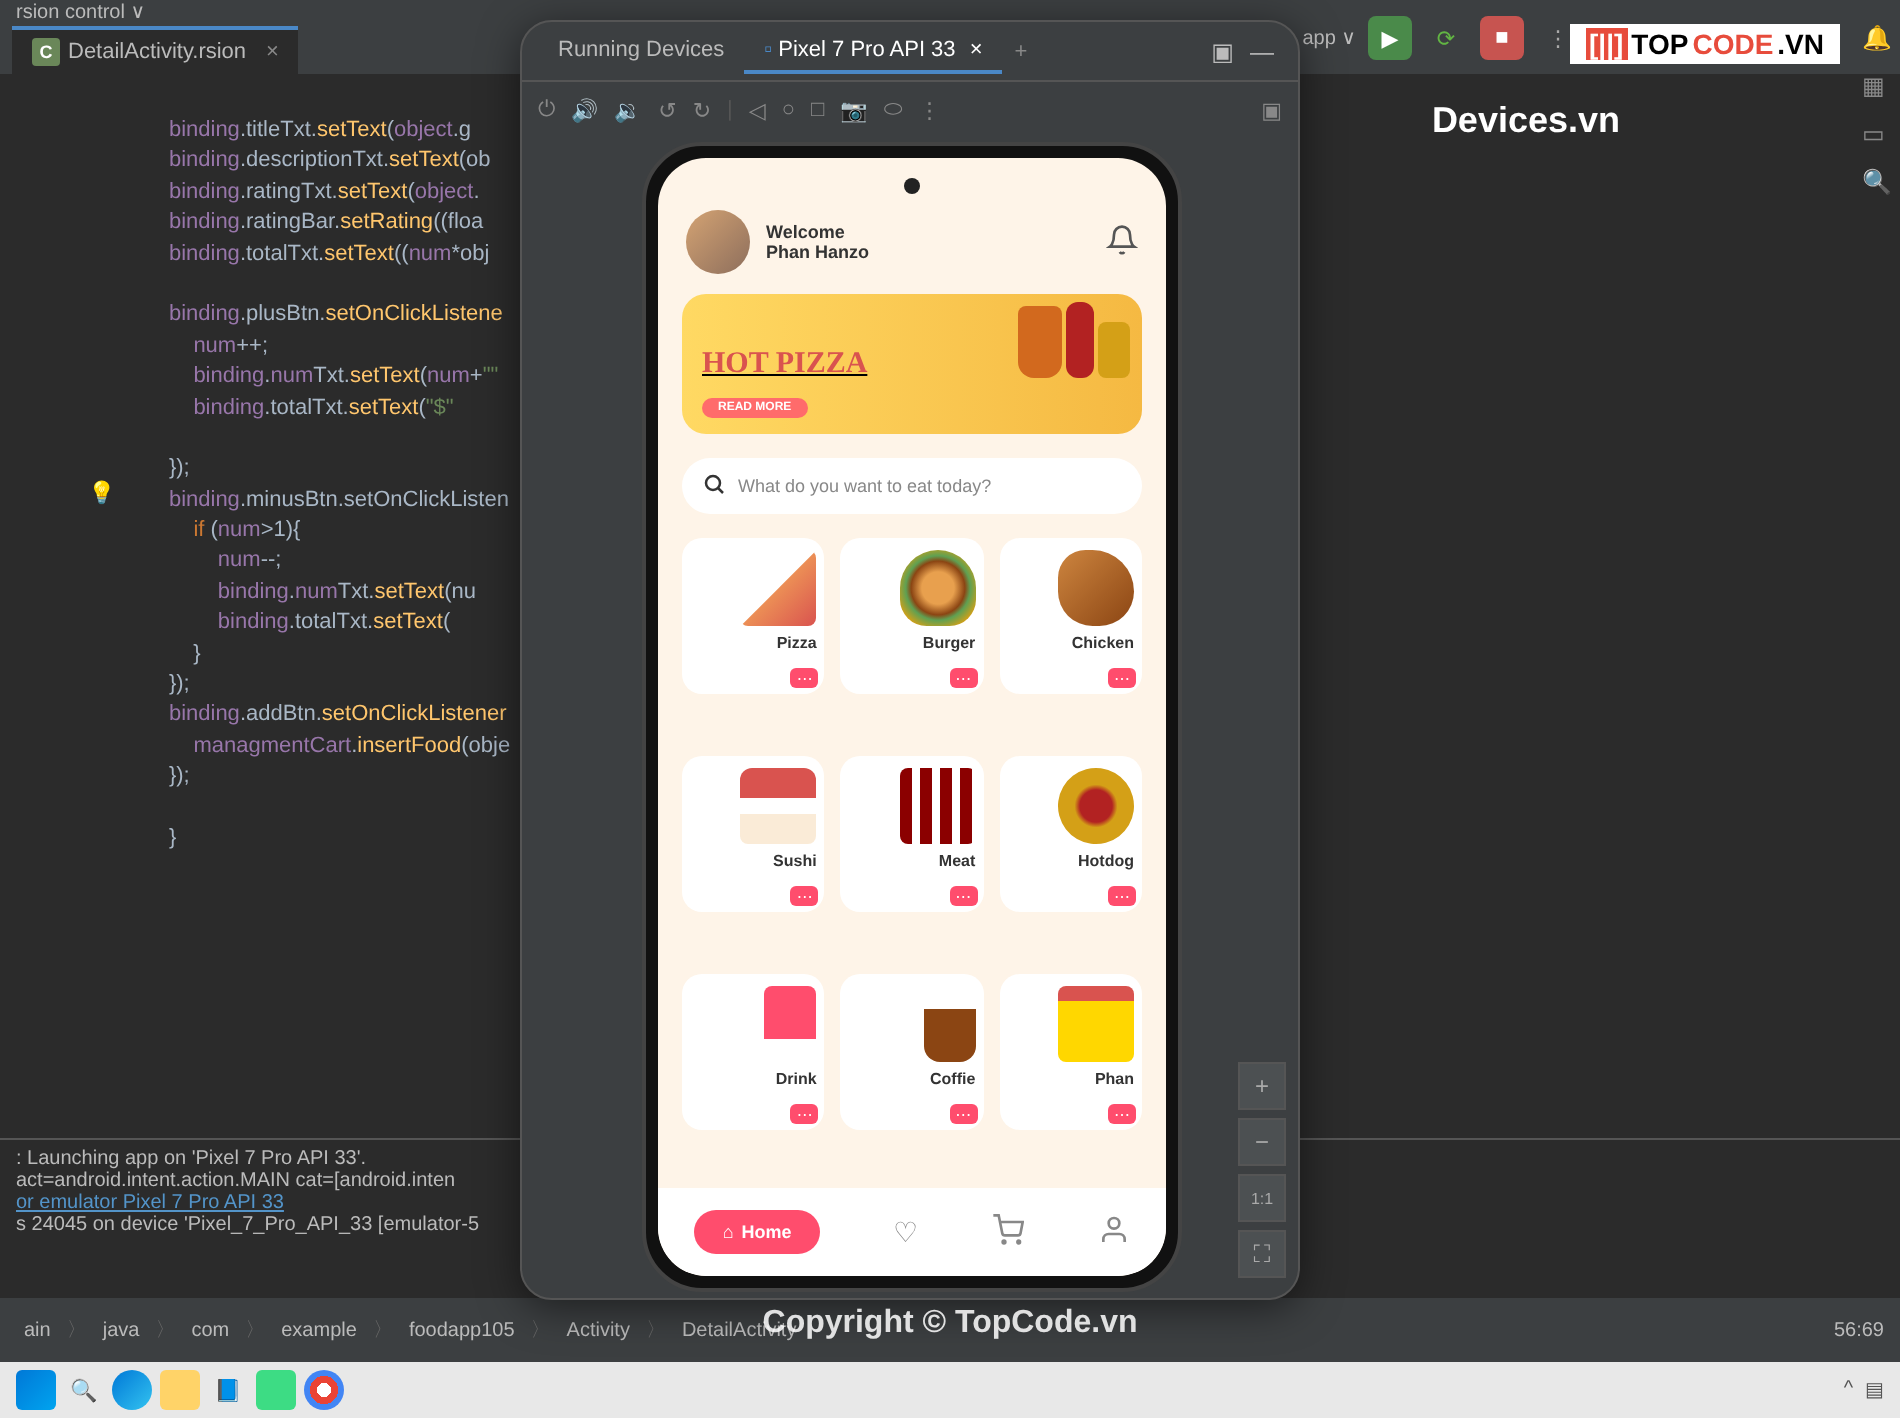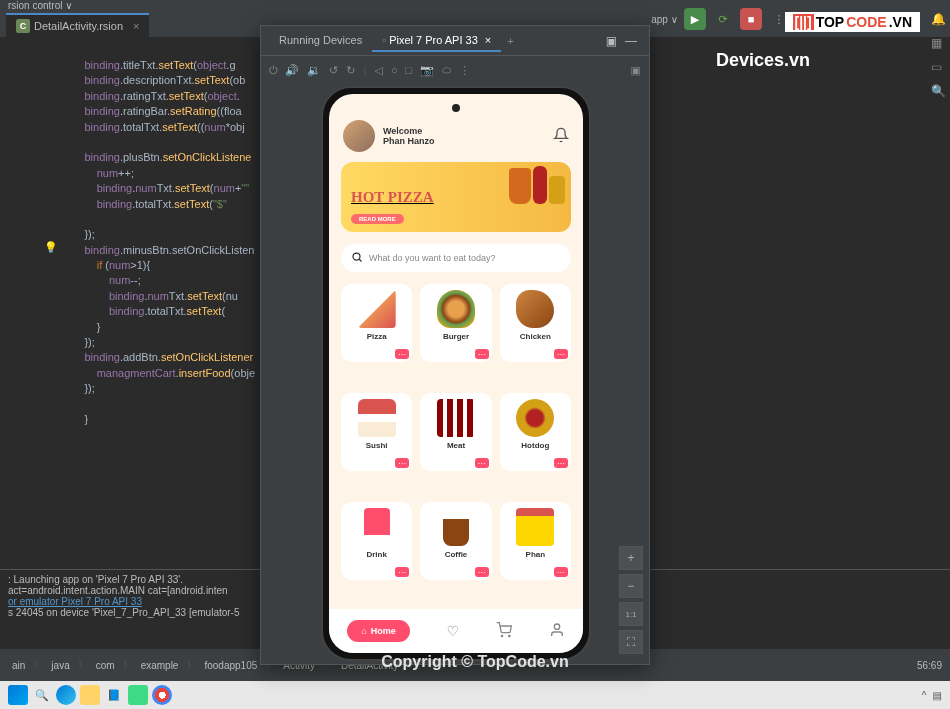--- a/index.html
+++ b/index.html
@@ -22,21 +22,21 @@
 
 .editor { position: absolute; top: 50px; left: 0; right: 0; bottom: 50px; background: #2b2b2b; font-family: 'Consolas', monospace; font-size: 11px; color: #a9b7c6; padding: 8px 20px 8px 60px; line-height: 1.4; overflow: hidden; }
 .editor .line { white-space: pre; }
 .kw-purple { color: #cc7832; }
 .kw-yellow { color: #ffc66d; }
 .kw-field { color: #9876aa; }
 .kw-str { color: #6a8759; }
 .lightbulb { position: absolute; left: 44px; top: 190px; color: #d9a343; font-size: 11px; }
 
 
-.devices-panel { position: absolute; top: 25px; left: 260px; width: 390px; height: 640px; background: #3c3f41; border: 1px solid #555; border-radius: 0; z-index: 10; box-shadow: 0 4px 20px rgba(0,0,0,0.5); }
+.devices-panel { position: absolute; top: 10px; left: 260px; width: 390px; height: 640px; background: #3c3f41; border: 1px solid #555; border-radius: 16px; z-index: 10; box-shadow: 0 4px 20px rgba(0,0,0,0.5); }
 .devices-header { height: 30px; display: flex; align-items: center; padding: 0 8px; font-size: 11px; color: #bbb; border-bottom: 1px solid #555; }
 .devices-header .dtab { padding: 4px 10px; border-bottom: 2px solid transparent; }
 .devices-header .dtab.active { border-bottom: 2px solid #4a88c7; color: #fff; }
 .devices-header .spacer { flex: 1; }
 .devices-header .winbtn { padding: 0 4px; font-size: 12px; }
 .devices-toolbar { height: 28px; display: flex; align-items: center; padding: 0 8px; gap: 8px; color: #888; font-size: 11px; }
 
 
 .phone { position: absolute; top: 60px; left: 60px; width: 270px; height: 575px; background: #111; border-radius: 30px; padding: 6px; border: 2px solid #444; }
 .phone-screen { width: 100%; height: 100%; background: #fef4e8; border-radius: 24px; overflow: hidden; position: relative; display: flex; flex-direction: column; }
@@ -53,21 +53,21 @@
 .banner-btn { position: absolute; bottom: 8px; left: 10px; background: #ff6b6b; color: #fff; font-size: 6px; padding: 2px 8px; border-radius: 8px; font-weight: bold; }
 .banner-food { position: absolute; right: 6px; top: 4px; display: flex; gap: 2px; align-items: flex-end; }
 .banner-cup { width: 22px; height: 36px; background: #d2691e; border-radius: 4px 4px 8px 8px; }
 .banner-bottle { width: 14px; height: 38px; background: #b22222; border-radius: 6px; }
 .banner-jar { width: 16px; height: 28px; background: #d4a017; border-radius: 4px; }
 
 .searchbar { margin: 6px 12px; background: #fff; border-radius: 16px; height: 28px; display: flex; align-items: center; padding: 0 10px; font-size: 9px; color: #888; gap: 6px; }
 .search-icon { font-size: 11px; color: #555; }
 
 .categories { flex: 1; padding: 6px 12px; display: grid; grid-template-columns: repeat(3, 1fr); gap: 8px; overflow: hidden; }
-.cat-card { background: #fff; border-radius: 10px; padding: 6px 4px 4px; display: flex; flex-direction: column; align-items: center; position: relative; height: 78px; }
+.cat-card { background: #fff; border-radius: 10px; padding: 6px 4px 4px; display: flex; flex-direction: column; align-items: flex-end; position: relative; height: 78px; }
 .cat-img { width: 38px; height: 38px; border-radius: 4px; }
 .cat-label { font-size: 8px; font-weight: 700; color: #333; margin-top: 4px; }
 .cat-dots { position: absolute; bottom: 3px; right: 3px; background: #ff4d6d; color: #fff; font-size: 8px; width: 14px; height: 10px; border-radius: 3px; display: flex; align-items: center; justify-content: center; }
 
 .cat-pizza { background: linear-gradient(135deg,#ffcc5c,#d9534f); clip-path: polygon(0 100%, 100% 0, 100% 100%); }
 .cat-burger { background: radial-gradient(#e8a04e 30%,#8b4513 50%,#5fa052 60%,#d4a017 80%); border-radius: 20px 20px 14px 14px; }
 .cat-chicken { background: linear-gradient(135deg,#cd853f,#8b4513); border-radius: 40% 60% 50% 50%; }
 .cat-sushi { background: linear-gradient(#d9534f 40%,#fff 40% 60%,#faebd7 60%); border-radius: 6px 6px 4px 4px; }
 .cat-meat { background: repeating-linear-gradient(90deg,#8b0000 0 6px,transparent 6px 10px); }
 .cat-hotdog { background: radial-gradient(ellipse,#b22222 30%,#d4a017 40%); border-radius: 20px; transform: rotate(-15deg); }

